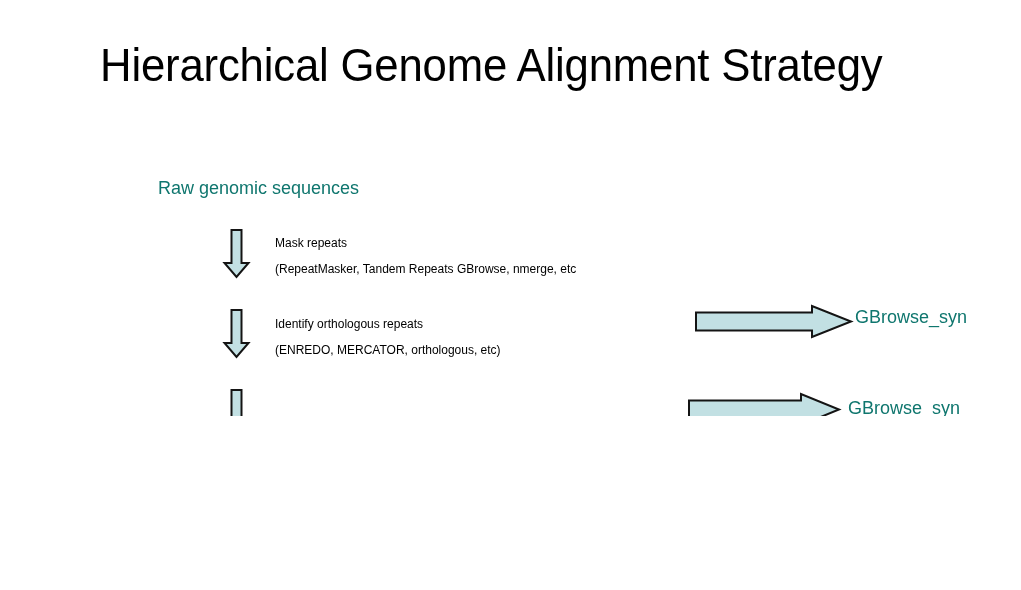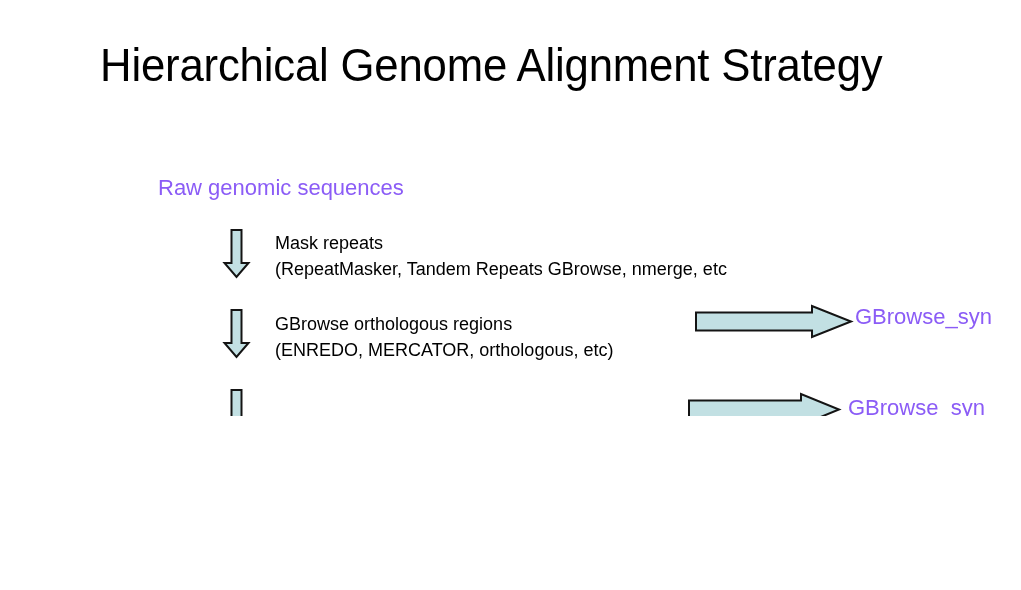--- a/index.html
+++ b/index.html
@@ -32,28 +32,28 @@
     letter-spacing: -0.2px;
     white-space: nowrap;
     transform: scaleX(0.93);
     transform-origin: left top;
     color: #000000;
   }
 
   
   .label {
     position: absolute;
-    font-size: 22px;
+    font-size: 18px;
     line-height: 24px;
     white-space: nowrap;
-    color: #8b5cf6;
+    color: #0f766e;
   }
   .step-text {
     position: absolute;
-    font-size: 18px;
+    font-size: 12px;
     line-height: 26px;
     white-space: nowrap;
     color: #000000;
   }
   .step-text .line {
     display: block;
   }
 
   
   .arrow-down, .arrow-right {
@@ -90,21 +90,21 @@
     <span class="line">(RepeatMasker, Tandem Repeats GBrowse, nmerge, etc</span>
   </div>
 
   <div class="arrow-down" style="left:222px; top:308px; width:30px; height:52px;">
     <svg width="30" height="52" viewBox="0 0 30 52" xmlns="http://www.w3.org/2000/svg">
       <polygon class="arrow-svg-fill" points="9.5,2 19.5,2 19.5,35 26.5,35 14.5,49 2.5,35 9.5,35"></polygon>
     </svg>
   </div>
 
   <div class="step-text" style="left:275px; top:311px;">
-    <span class="line">GBrowse orthologous regions</span>
+    <span class="line">Identify orthologous repeats</span>
     <span class="line">(ENREDO, MERCATOR, orthologous, etc)</span>
   </div>
 
   <div class="arrow-right" style="left:694px; top:304px; width:160px; height:38px;">
     <svg width="160" height="38" viewBox="0 0 160 38" xmlns="http://www.w3.org/2000/svg">
       <polygon class="arrow-svg-fill" points="2,8.5 118,8.5 118,2 157,17.5 118,33 118,26.5 2,26.5"></polygon>
     </svg>
   </div>
 
   <div class="label" style="left:855px; top:305px;">GBrowse_syn</div>

